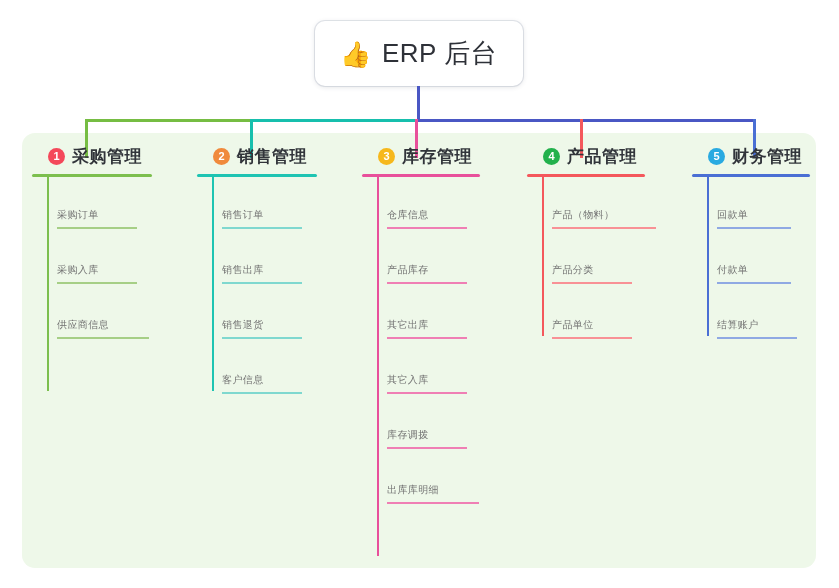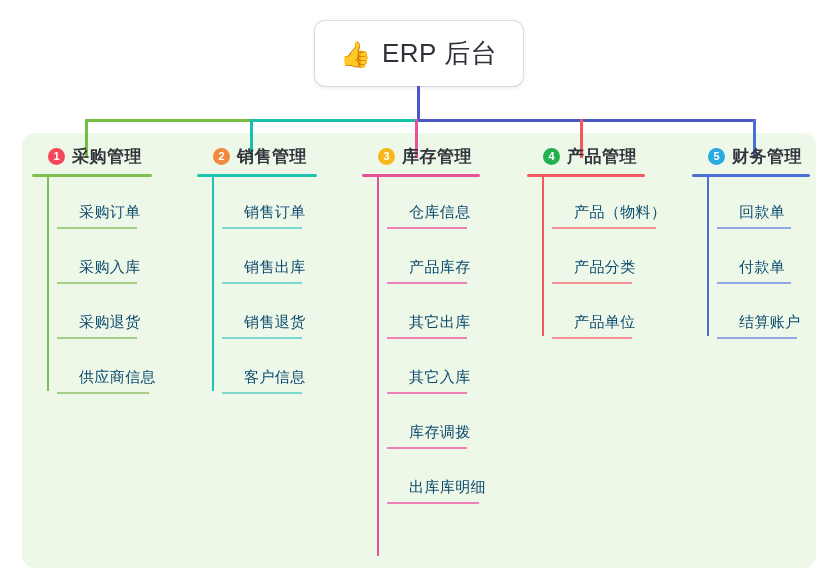--- a/index.html
+++ b/index.html
@@ -112,24 +112,24 @@
     left: 15px;
     top: 0;
     width: 2px;
   }
   .leaf {
     position: relative;
     height: 55px;
   }
   .leaf-text {
     position: absolute;
-    left: 22px;
+    left: 0;
     bottom: 10px;
-    font-size: 15px;
-    color: #0c4a6e;
+    font-size: 10px;
+    color: #737373;
     white-space: nowrap;
     letter-spacing: 0.4px;
   }
   .leaf-rule {
     position: absolute;
     left: 0;
     bottom: 3px;
     height: 1.6px;
     width: 80px;
   }
@@ -169,24 +169,20 @@
           <div class="spine" style="background: rgb(124, 191, 78); height: 214px;"></div>
           <div class="leaf">
             <span class="leaf-text">采购订单</span>
             <div class="leaf-rule" style="background: rgb(166, 207, 134); width: 80px;"></div>
           </div>
           <div class="leaf">
             <span class="leaf-text">采购入库</span>
             <div class="leaf-rule" style="background: rgb(166, 207, 134); width: 80px;"></div>
           </div>
           <div class="leaf">
-            <span class="leaf-text">采购退货</span>
-            <div class="leaf-rule" style="background: rgb(166, 207, 134); width: 80px;"></div>
-          </div>
-          <div class="leaf">
             <span class="leaf-text">供应商信息</span>
             <div class="leaf-rule" style="background: rgb(166, 207, 134); width: 92px;"></div>
           </div>
         </div>
       </div>
       <div class="branch" style="left: 197px;">
         <div class="branch-head">
           <span class="badge" style="background: rgb(240, 138, 60);">2</span>
           <span class="branch-label">销售管理</span>
         </div>

